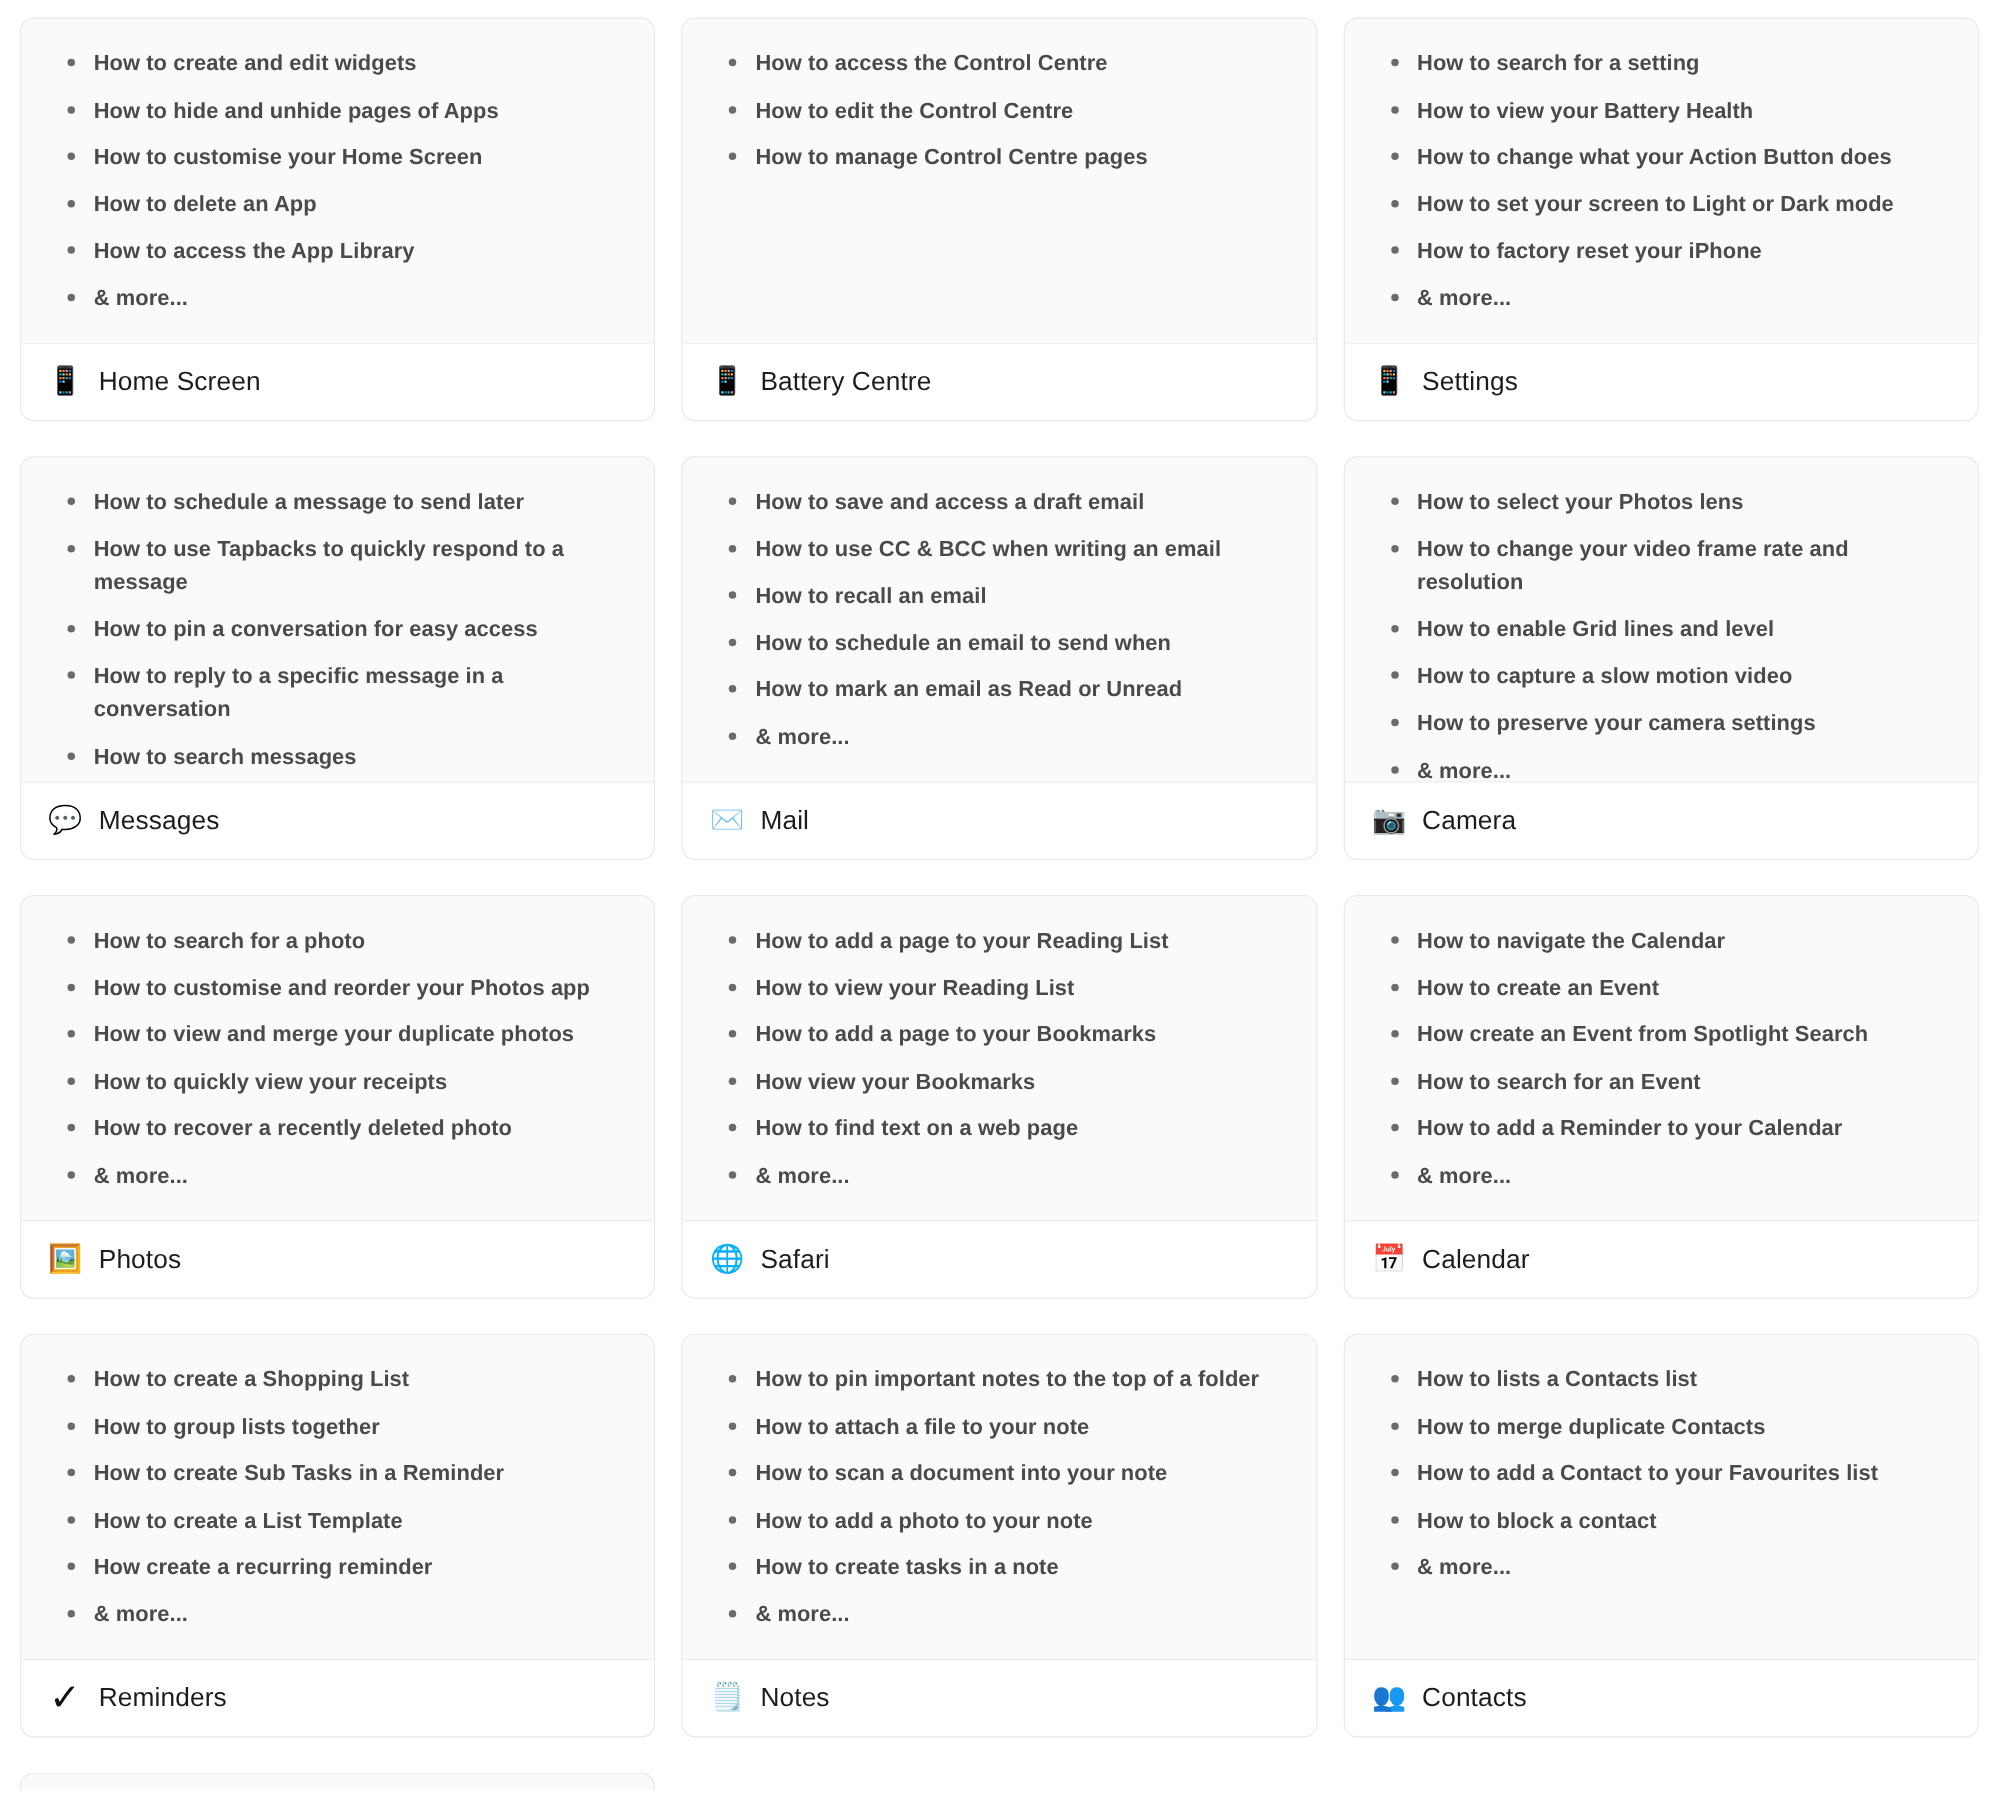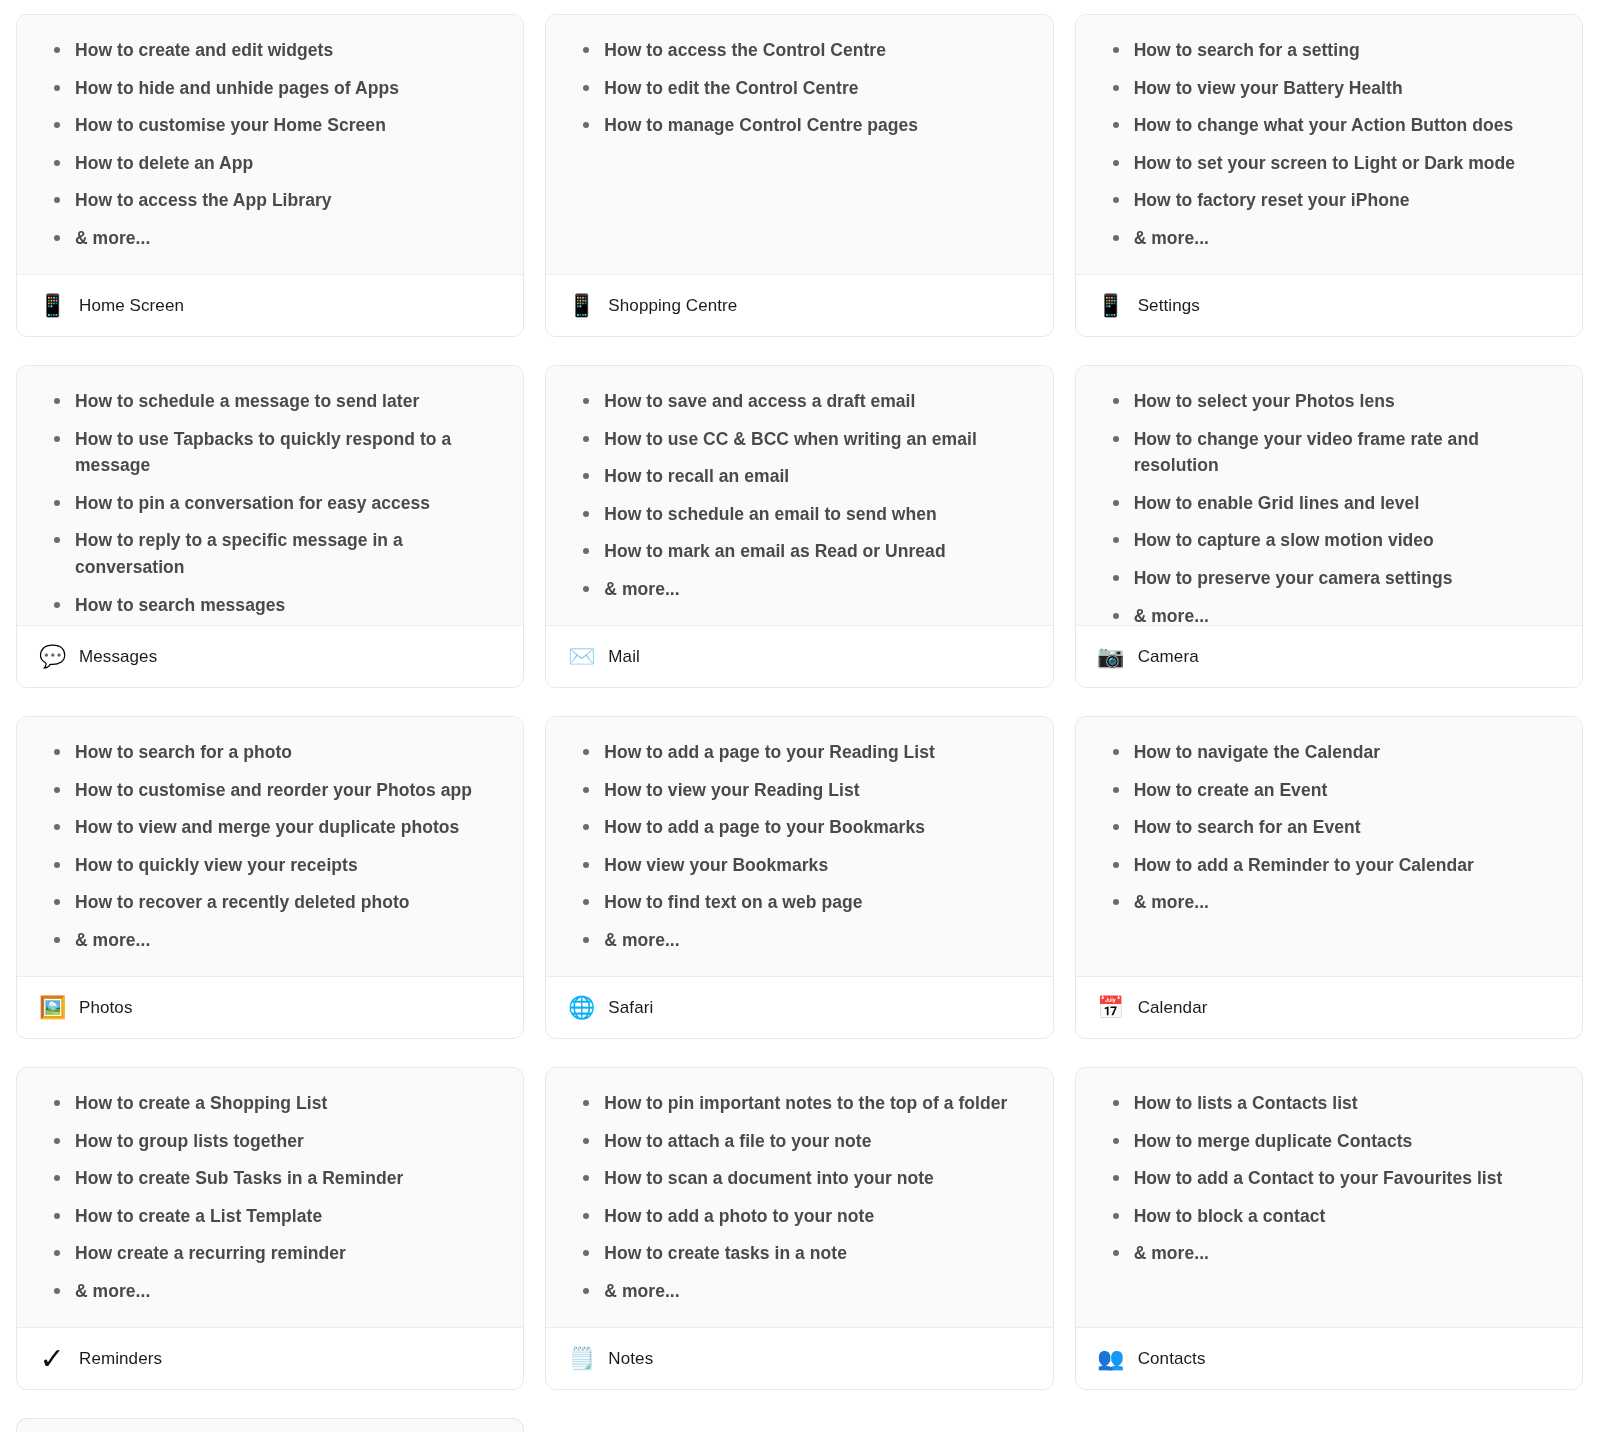--- a/index.html
+++ b/index.html
@@ -84,21 +84,21 @@
     font-family: "DejaVu Sans", sans-serif;
   }
 
   .footer-icon.check {
     font-size: 30px;
     color: #111111;
     font-weight: 400;
   }
 
   .footer-label {
-    font-size: 17px;
+    font-size: 21px;
     color: #1c1c1c;
     font-weight: 400;
     letter-spacing: 0.1px;
   }
 
   
   .peek-row {
     width: 1599px;
     padding: 0 16px;
     display: grid;
@@ -138,21 +138,21 @@
     <div class="card">
       <div class="card-body">
         <ul>
           <li>How to access the Control Centre</li>
           <li>How to edit the Control Centre</li>
           <li>How to manage Control Centre pages</li>
         </ul>
       </div>
       <div class="card-footer">
         <span class="footer-icon">📱</span>
-        <span class="footer-label">Shopping Centre</span>
+        <span class="footer-label">Battery Centre</span>
       </div>
     </div>
     <div class="card">
       <div class="card-body">
         <ul>
           <li>How to search for a setting</li>
           <li>How to view your Battery Health</li>
           <li>How to change what your Action Button does</li>
           <li>How to set your screen to Light or Dark mode</li>
           <li>How to factory reset your iPhone</li>
@@ -241,20 +241,21 @@
       <div class="card-footer">
         <span class="footer-icon">🌐</span>
         <span class="footer-label">Safari</span>
       </div>
     </div>
     <div class="card">
       <div class="card-body">
         <ul>
           <li>How to navigate the Calendar</li>
           <li>How to create an Event</li>
+          <li>How create an Event from Spotlight Search</li>
           <li>How to search for an Event</li>
           <li>How to add a Reminder to your Calendar</li>
           <li>&amp; more...</li>
         </ul>
       </div>
       <div class="card-footer">
         <span class="footer-icon">📅</span>
         <span class="footer-label">Calendar</span>
       </div>
     </div>

